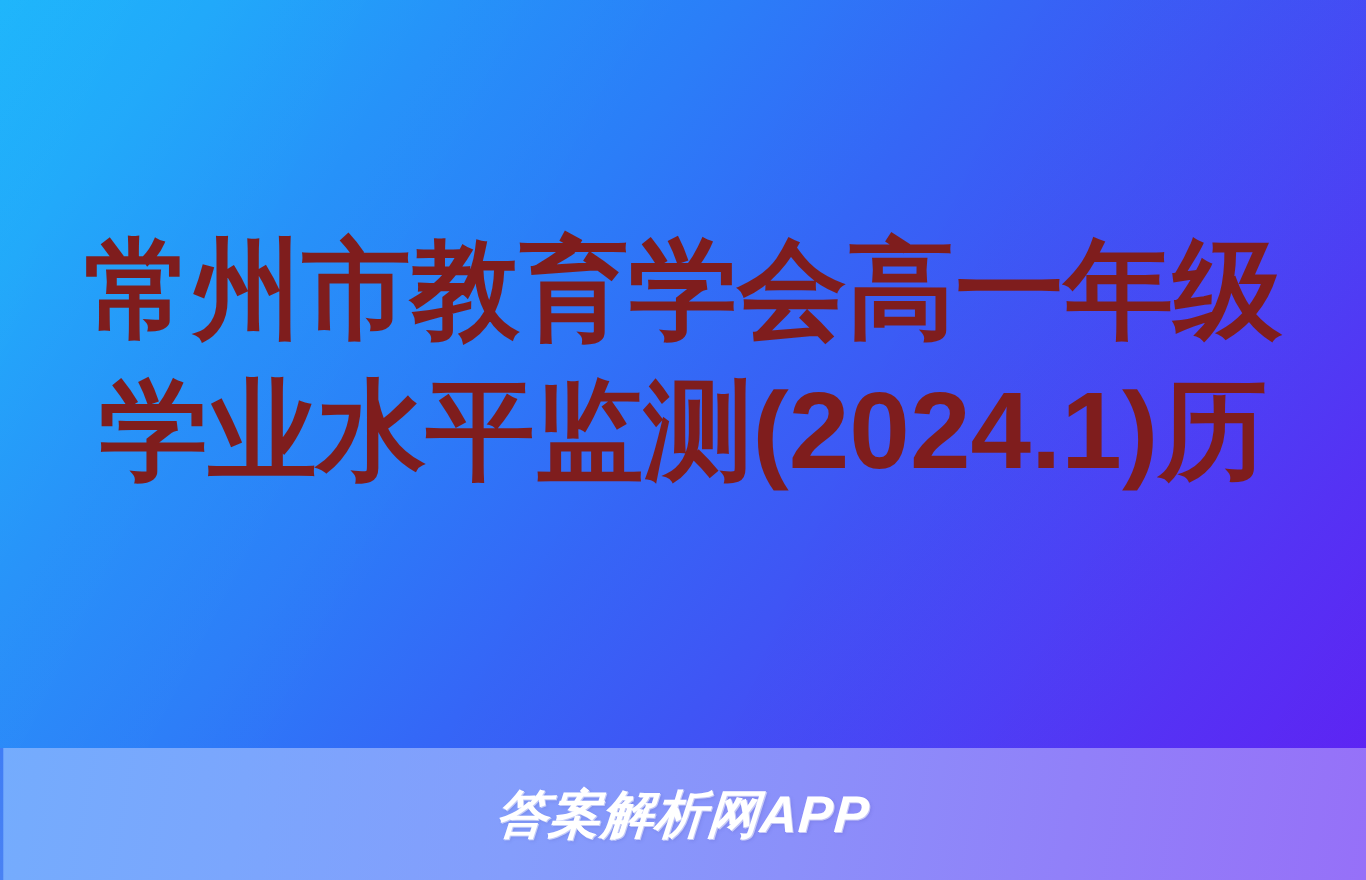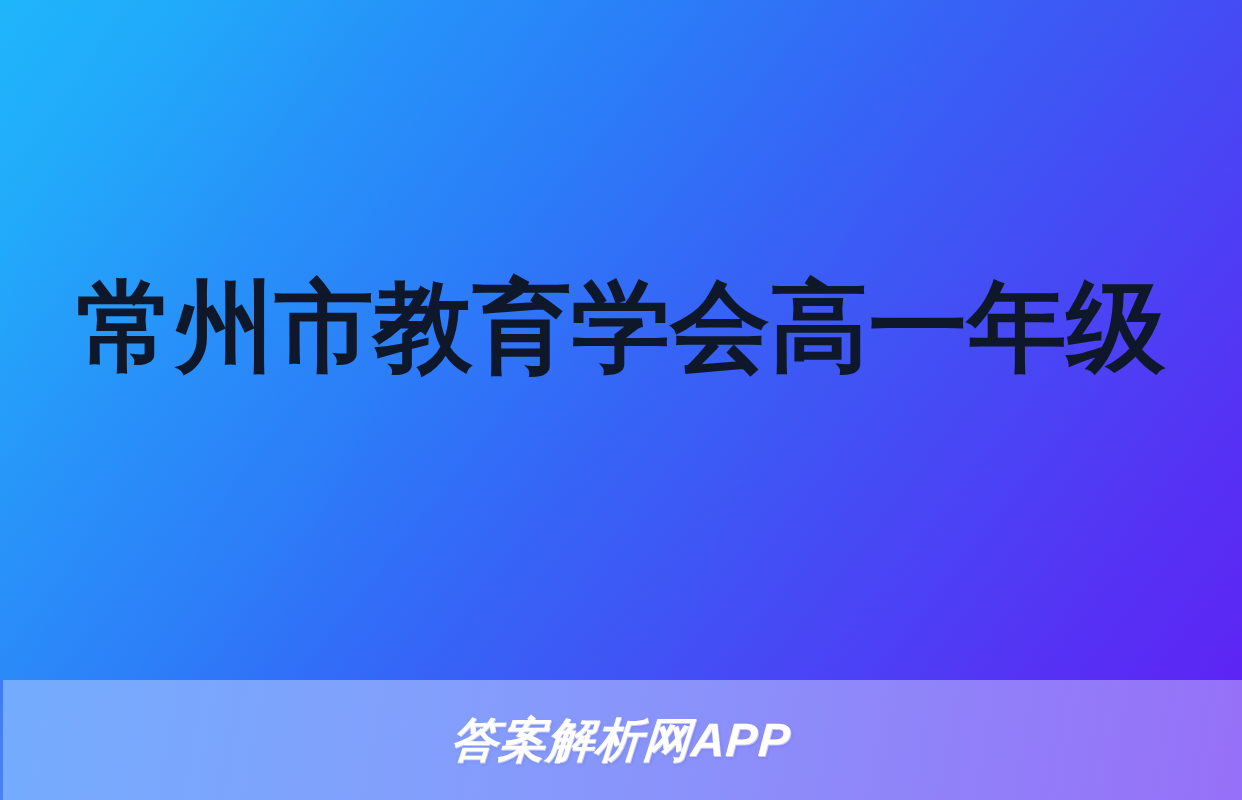--- a/index.html
+++ b/index.html
@@ -60,21 +60,21 @@
     display: flex;
     flex-direction: column;
     align-items: center;
     justify-content: center;
     padding-bottom: 26px;
     box-sizing: border-box;
     z-index: 3;
   }
 
   .title-line {
-    color: #0f172a;
+    color: #7f1d1d;
     font-size: 99px;
     line-height: 128px;
     font-weight: 700;
     letter-spacing: 0px;
     white-space: nowrap;
     text-align: center;
     font-family: "Liberation Sans", "DejaVu Sans", sans-serif;
   }
 
   
@@ -133,20 +133,21 @@
 </style>
 </head>
 <body>
 
 <div id="stage">
 
   <div class="hero-panel"></div>
 
   <div class="title-block">
     <div class="title-line">常州市教育学会高一年级</div>
+    <div class="title-line">学业水平监测(2024.1)历</div>
   </div>
 
   <div class="footer-band"></div>
   <div class="band-edge"></div>
 
   <div class="watermark">
     <span class="watermark-text">答案解析网APP</span>
   </div>
 
 </div>

